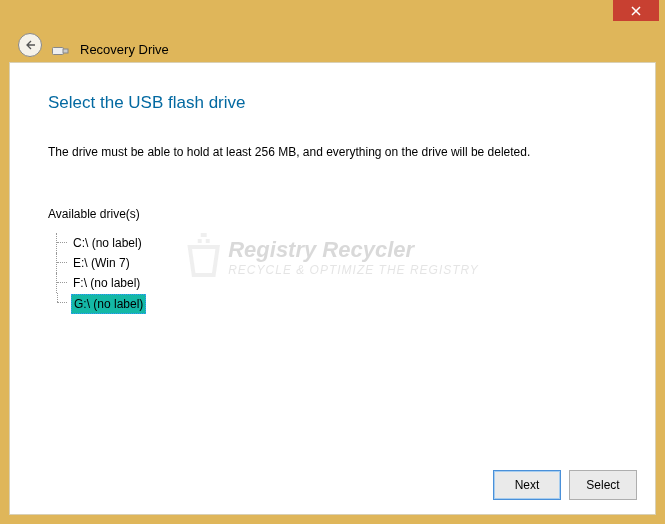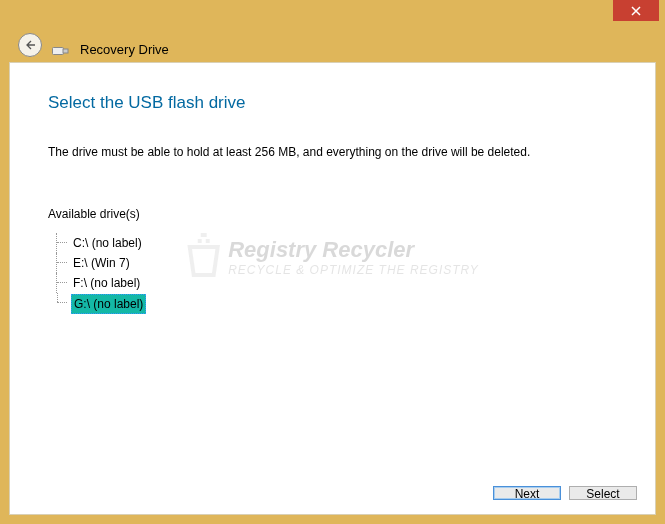--- a/index.html
+++ b/index.html
@@ -165,21 +165,21 @@
 
     .button-bar {
       position: absolute;
       bottom: 14px;
       right: 18px;
       display: flex;
       gap: 8px;
     }
     .win-btn {
       min-width: 68px;
-      height: 14px;
+      height: 30px;
       background: #eaeaea;
       border: 1px solid #aeaeae;
       font-size: 12px;
       font-family: "Segoe UI", sans-serif;
       cursor: default;
       padding: 0 10px;
     }
     .win-btn.primary {
       border: 1px solid #4a90d9;
       box-shadow: 0 0 0 1px #a7cdef inset;

